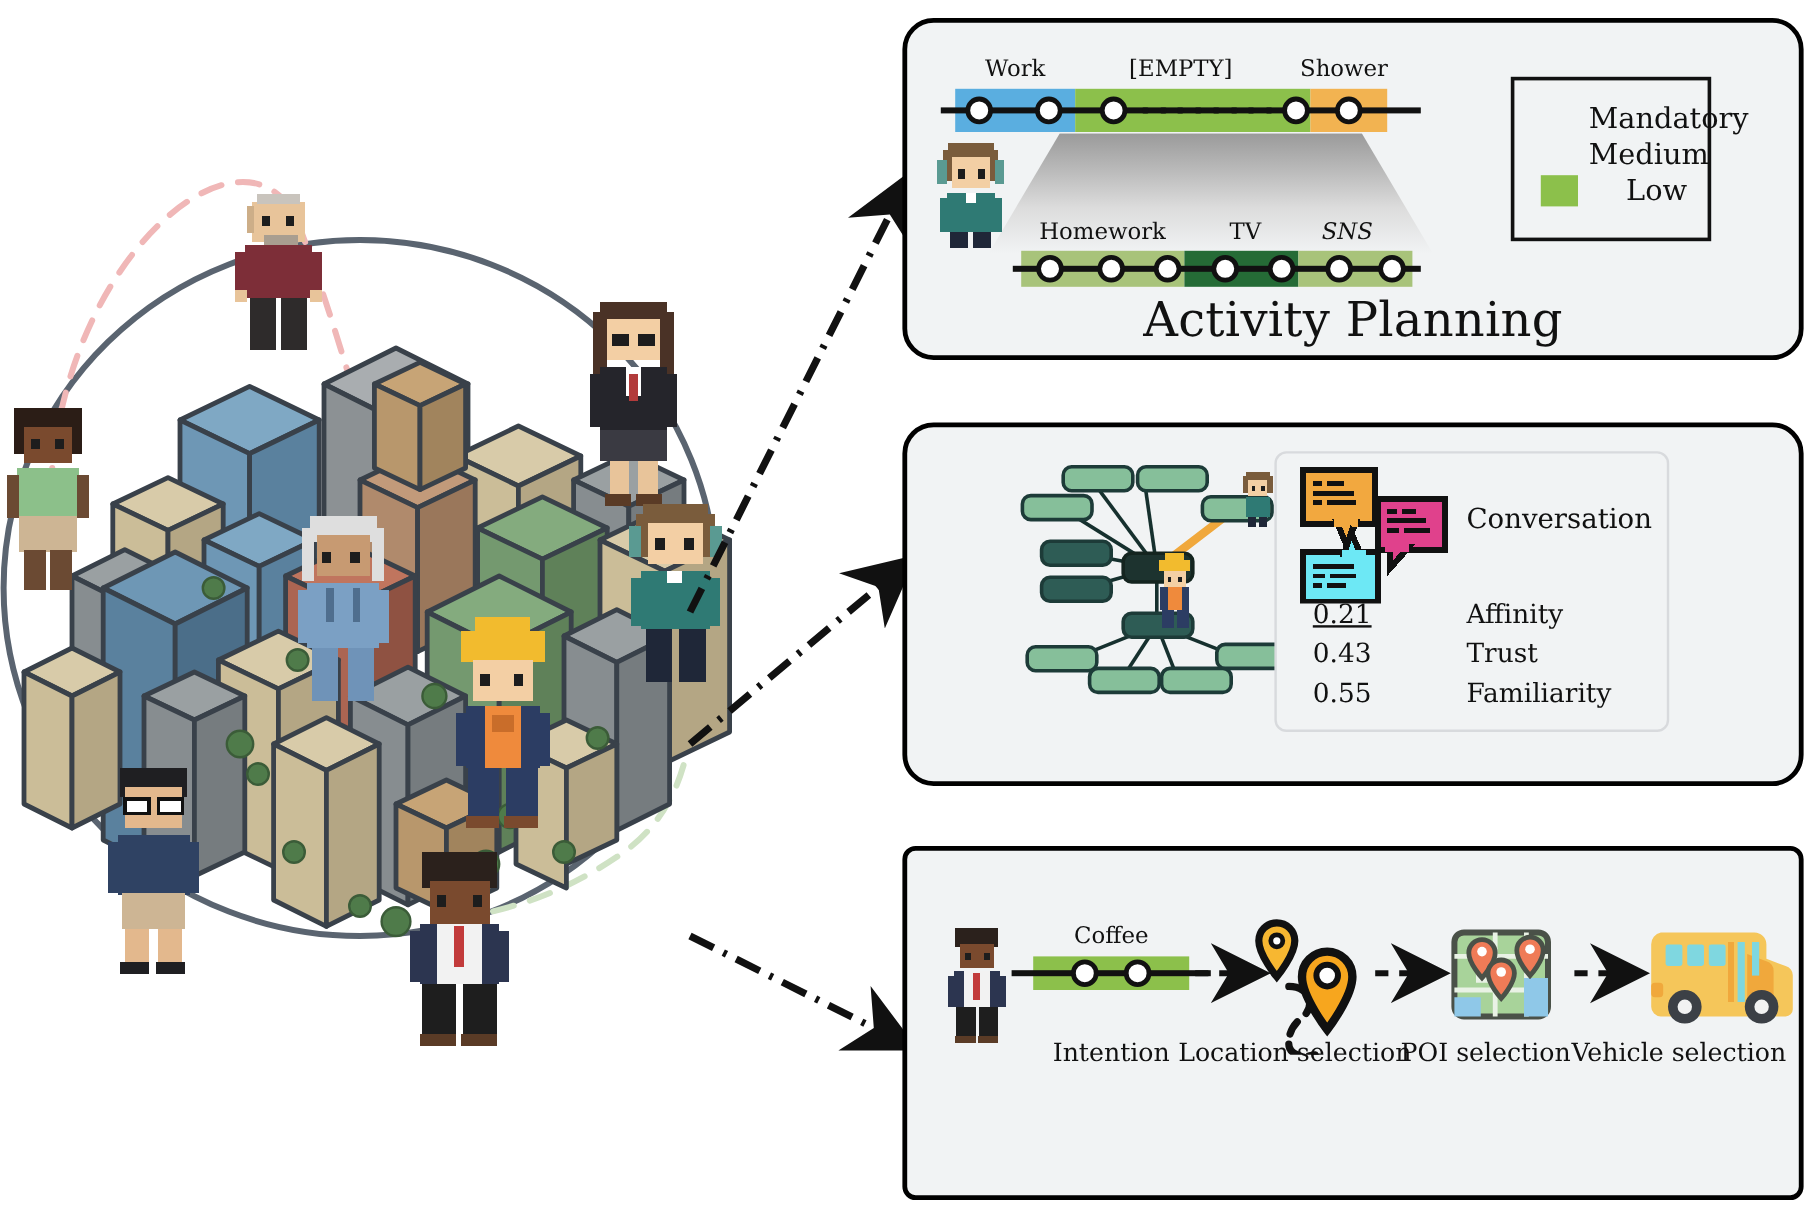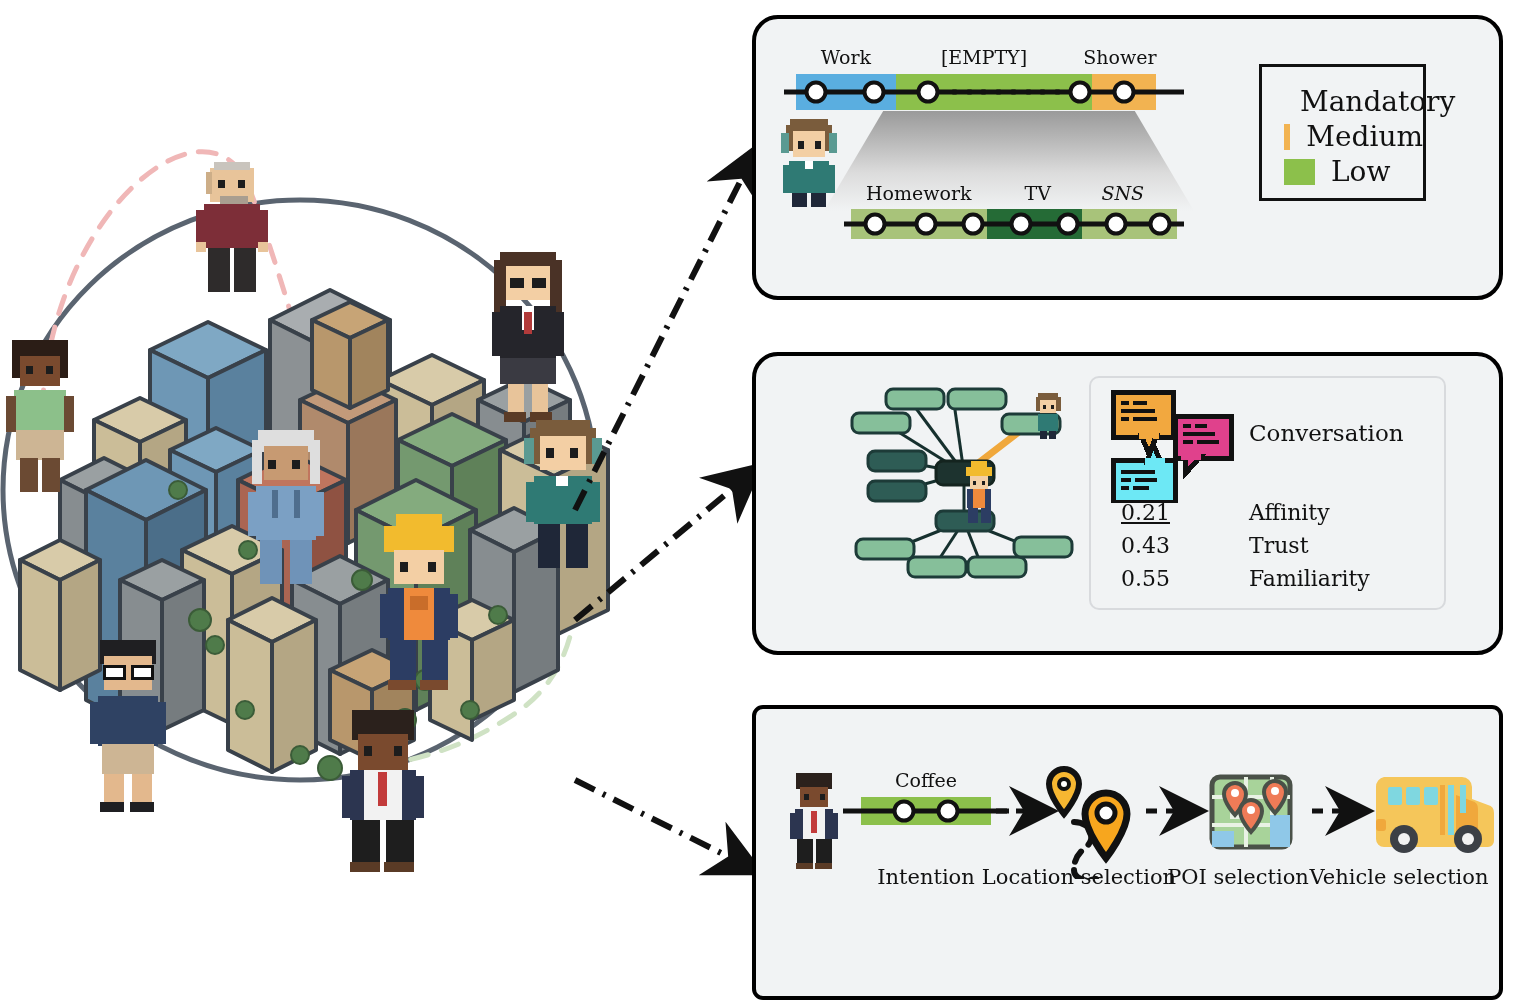--- a/index.html
+++ b/index.html
@@ -25,21 +25,21 @@
   .tl-lbl{position:absolute;font-size:19px;color:#111;transform:translateX(-50%);
           white-space:nowrap;}
   .tl-gapdots{position:absolute;top:50%;height:5px;transform:translateY(-50%);
           display:flex;align-items:center;justify-content:space-between;}
   .tl-gapdots i{display:block;width:5px;height:5px;background:#111;border-radius:1px;}
 
   
   .legend{position:absolute;background:#f1f3f4;border:3px solid #111;}
   .legend-row{display:flex;align-items:center;margin:0 0 2px 0;}
   .legend-sw{width:31px;height:26px;margin-right:16px;}
-  .legend-txt{font-size:28px;color:#111;}
+  .legend-txt{font-size:24px;color:#111;margin-left:24px;}
 
   
   .funnel{position:absolute;
      background:linear-gradient(to bottom,#9a9a9a 0%,#b9b9b9 30%,#dcdcdc 62%,#f1f3f4 100%);
      clip-path:polygon(16% 0,84% 0,100% 100%,0% 100%);}
 
   .metric-box{position:absolute;background:#f1f3f4;border:2px solid #d8dadd;border-radius:10px;}
   .m-val{position:absolute;font-size:22px;color:#111;}
   .m-lbl{position:absolute;font-size:22px;color:#111;}
   .conv-lbl{position:absolute;font-size:23px;color:#111;}
@@ -413,20 +413,21 @@
     <div class="legend-row">
       <span class="legend-sw" style="background:#f2b351;"></span>
       <span class="legend-txt">Medium</span>
     </div>
     <div class="legend-row">
       <span class="legend-sw" style="background:#8cc04b;"></span>
       <span class="legend-txt">Low</span>
     </div>
   </div>
 
+  <div class="panel-title" style="top:225px;">Activity Planning</div>
 </div>
 
 <div class="panel" style="left:752px;top:352px;width:751px;height:303px;">
 
   <svg class="abs" style="left:86px;top:25px;width:240px;height:200px;">
 
     <g stroke="#16302e" stroke-width="3">
       <line x1="122" y1="92" x2="70" y2="22"></line>
       <line x1="122" y1="92" x2="112" y2="22"></line>
       <line x1="122" y1="92" x2="42" y2="42"></line>
@@ -477,21 +478,21 @@
       <rect x="128" y="95" width="18" height="13" fill="#f3cfa4"></rect>
       <rect x="131" y="100" width="3" height="4" fill="#1d1d1d"></rect>
       <rect x="140" y="100" width="3" height="4" fill="#1d1d1d"></rect>
       <rect x="125" y="108" width="24" height="19" fill="#2c3d63"></rect>
       <rect x="131" y="108" width="12" height="19" fill="#ef8a3c"></rect>
       <rect x="126" y="127" width="10" height="15" fill="#2c3d63"></rect>
       <rect x="139" y="127" width="10" height="15" fill="#2c3d63"></rect>
     </g>
   </svg>
 
-  <div class="metric-box" style="left:333px;top:20px;width:325px;height:230px;padding-left:28px;">
+  <div class="metric-box" style="left:306px;top:20px;width:325px;height:230px;">
 
     <svg class="abs" style="left:16px;top:10px;width:135px;height:115px;" shape-rendering="crispEdges">
 
       <g>
         <rect x="6" y="4" width="60" height="45" fill="#f2a83f" stroke="#111" stroke-width="5"></rect>
         <polygon points="34,47 50,47 42,66" fill="#f2a83f" stroke="#111" stroke-width="5"></polygon>
         <rect x="32" y="43" width="20" height="8" fill="#f2a83f"></rect>
         <rect x="14" y="13" width="8" height="4" fill="#111"></rect>
         <rect x="26" y="13" width="14" height="4" fill="#111"></rect>
         <rect x="14" y="21" width="34" height="4" fill="#111"></rect>

